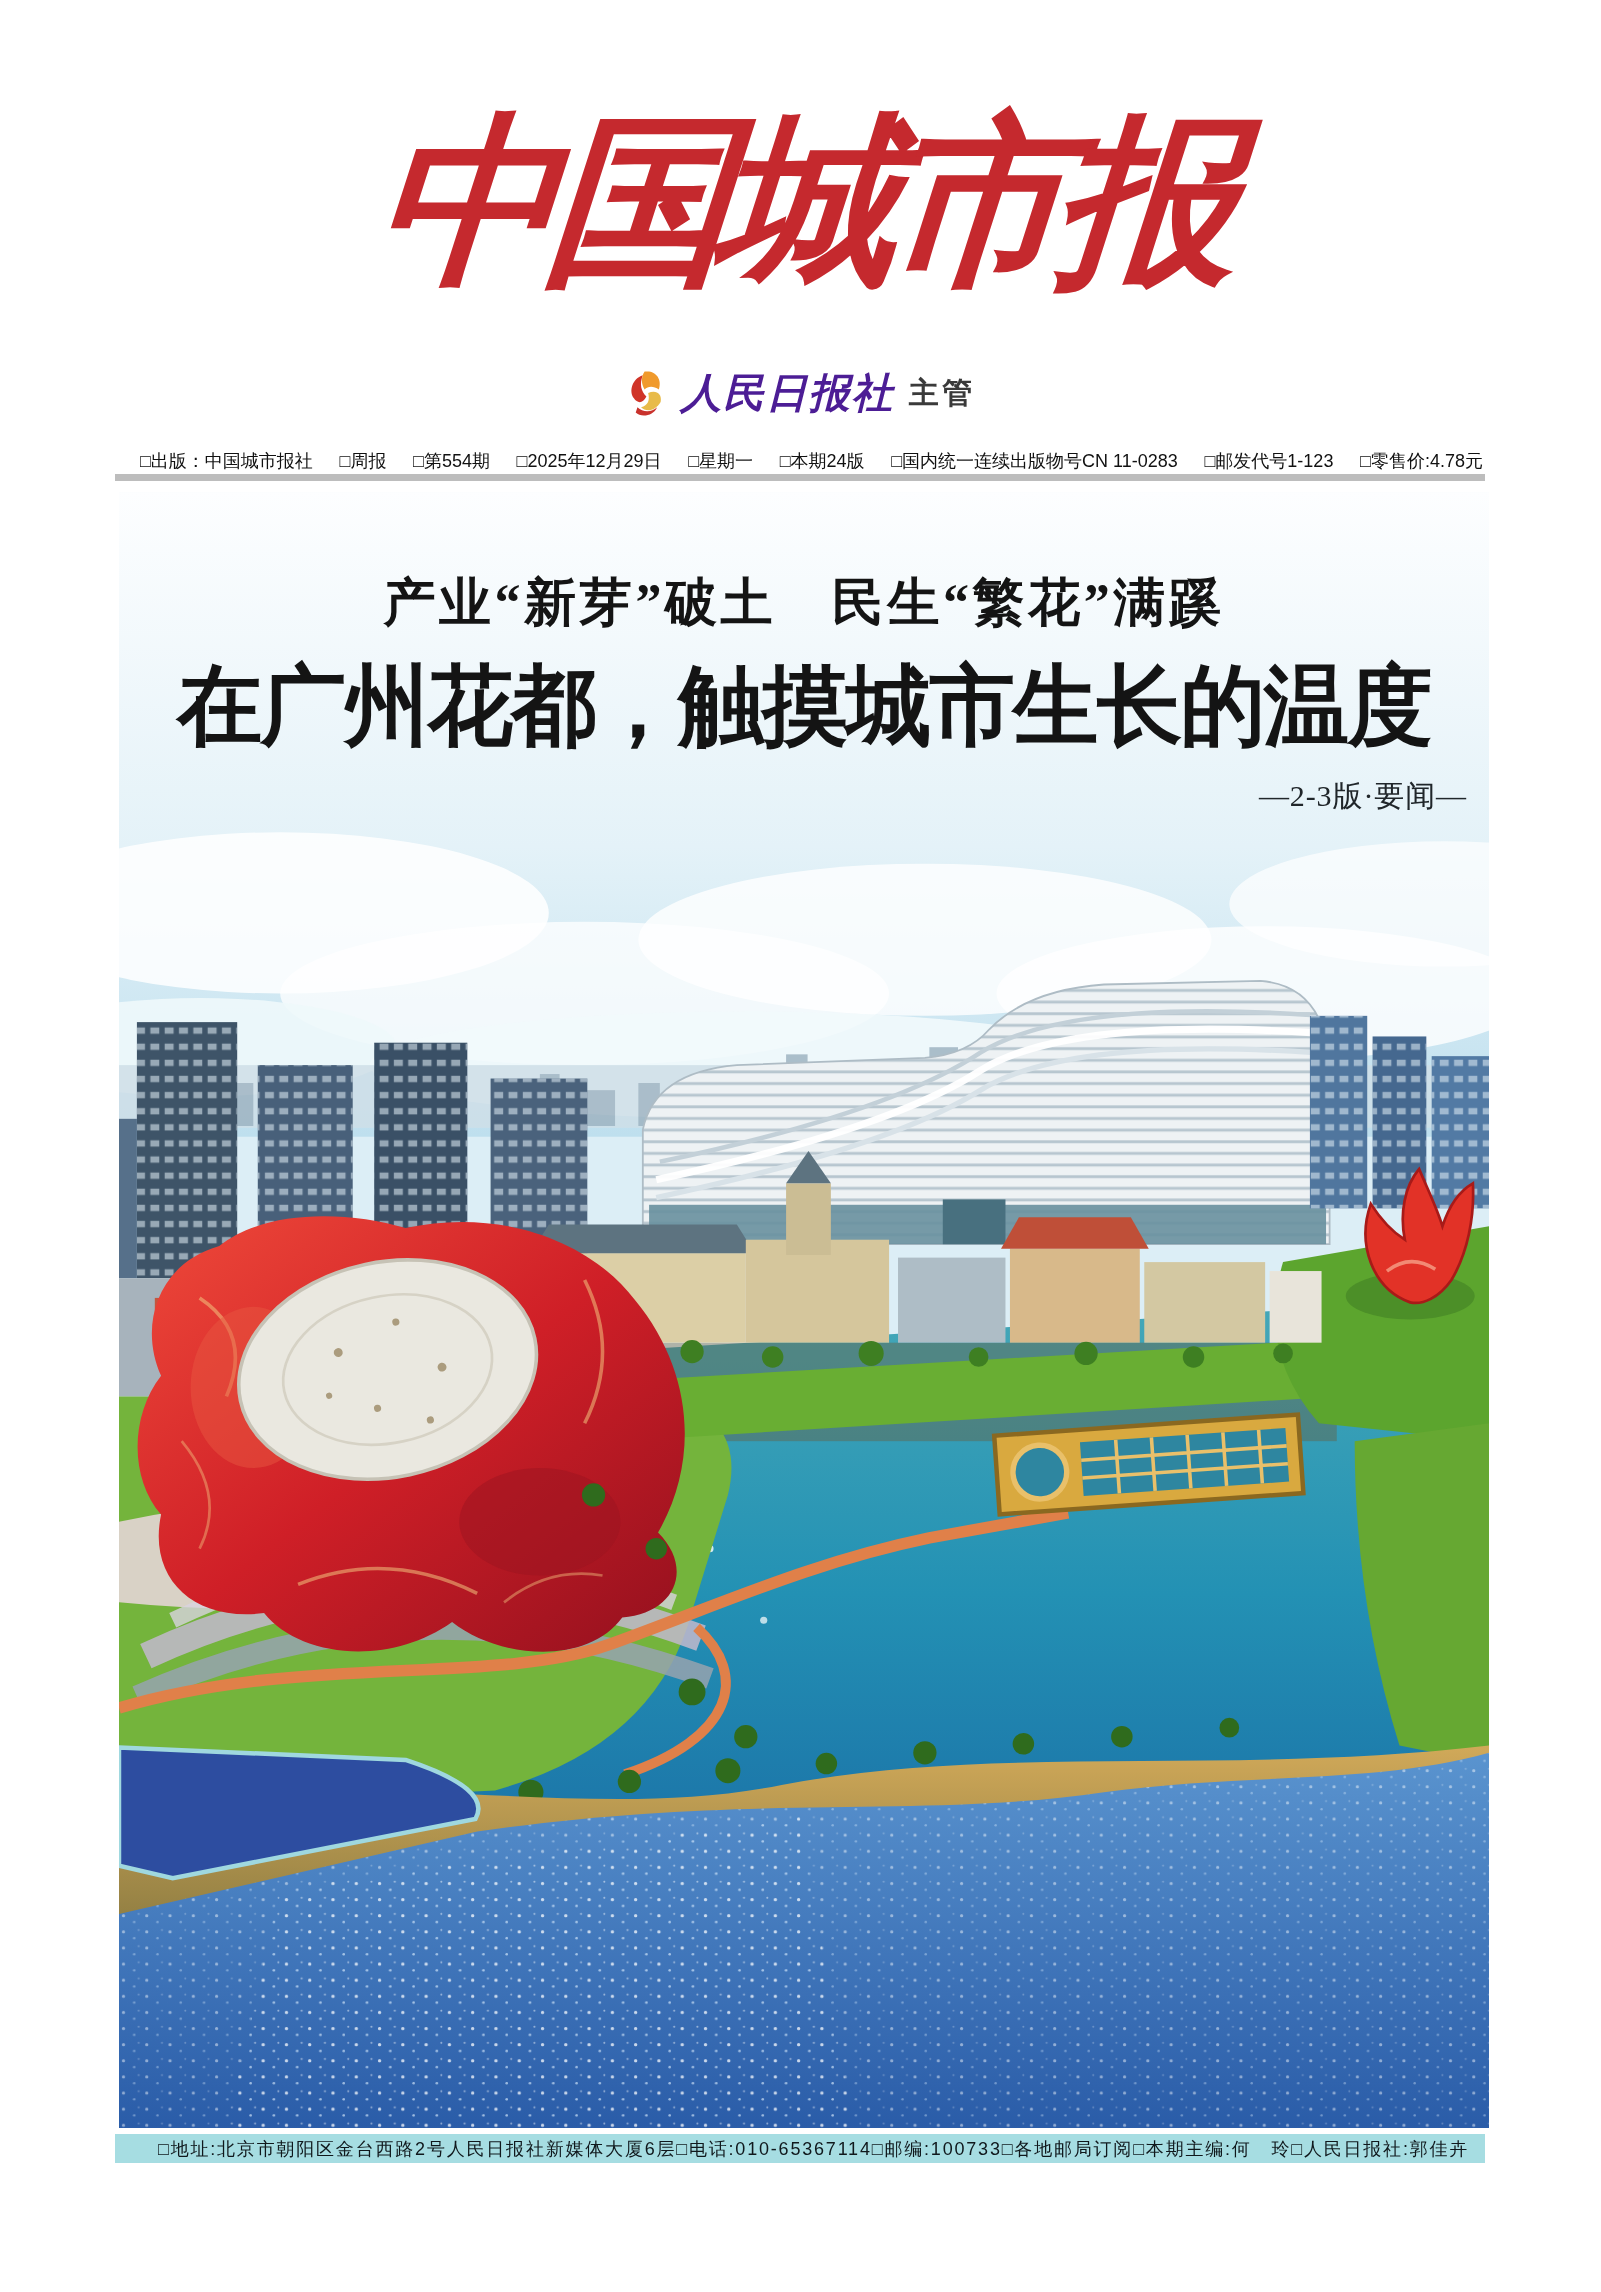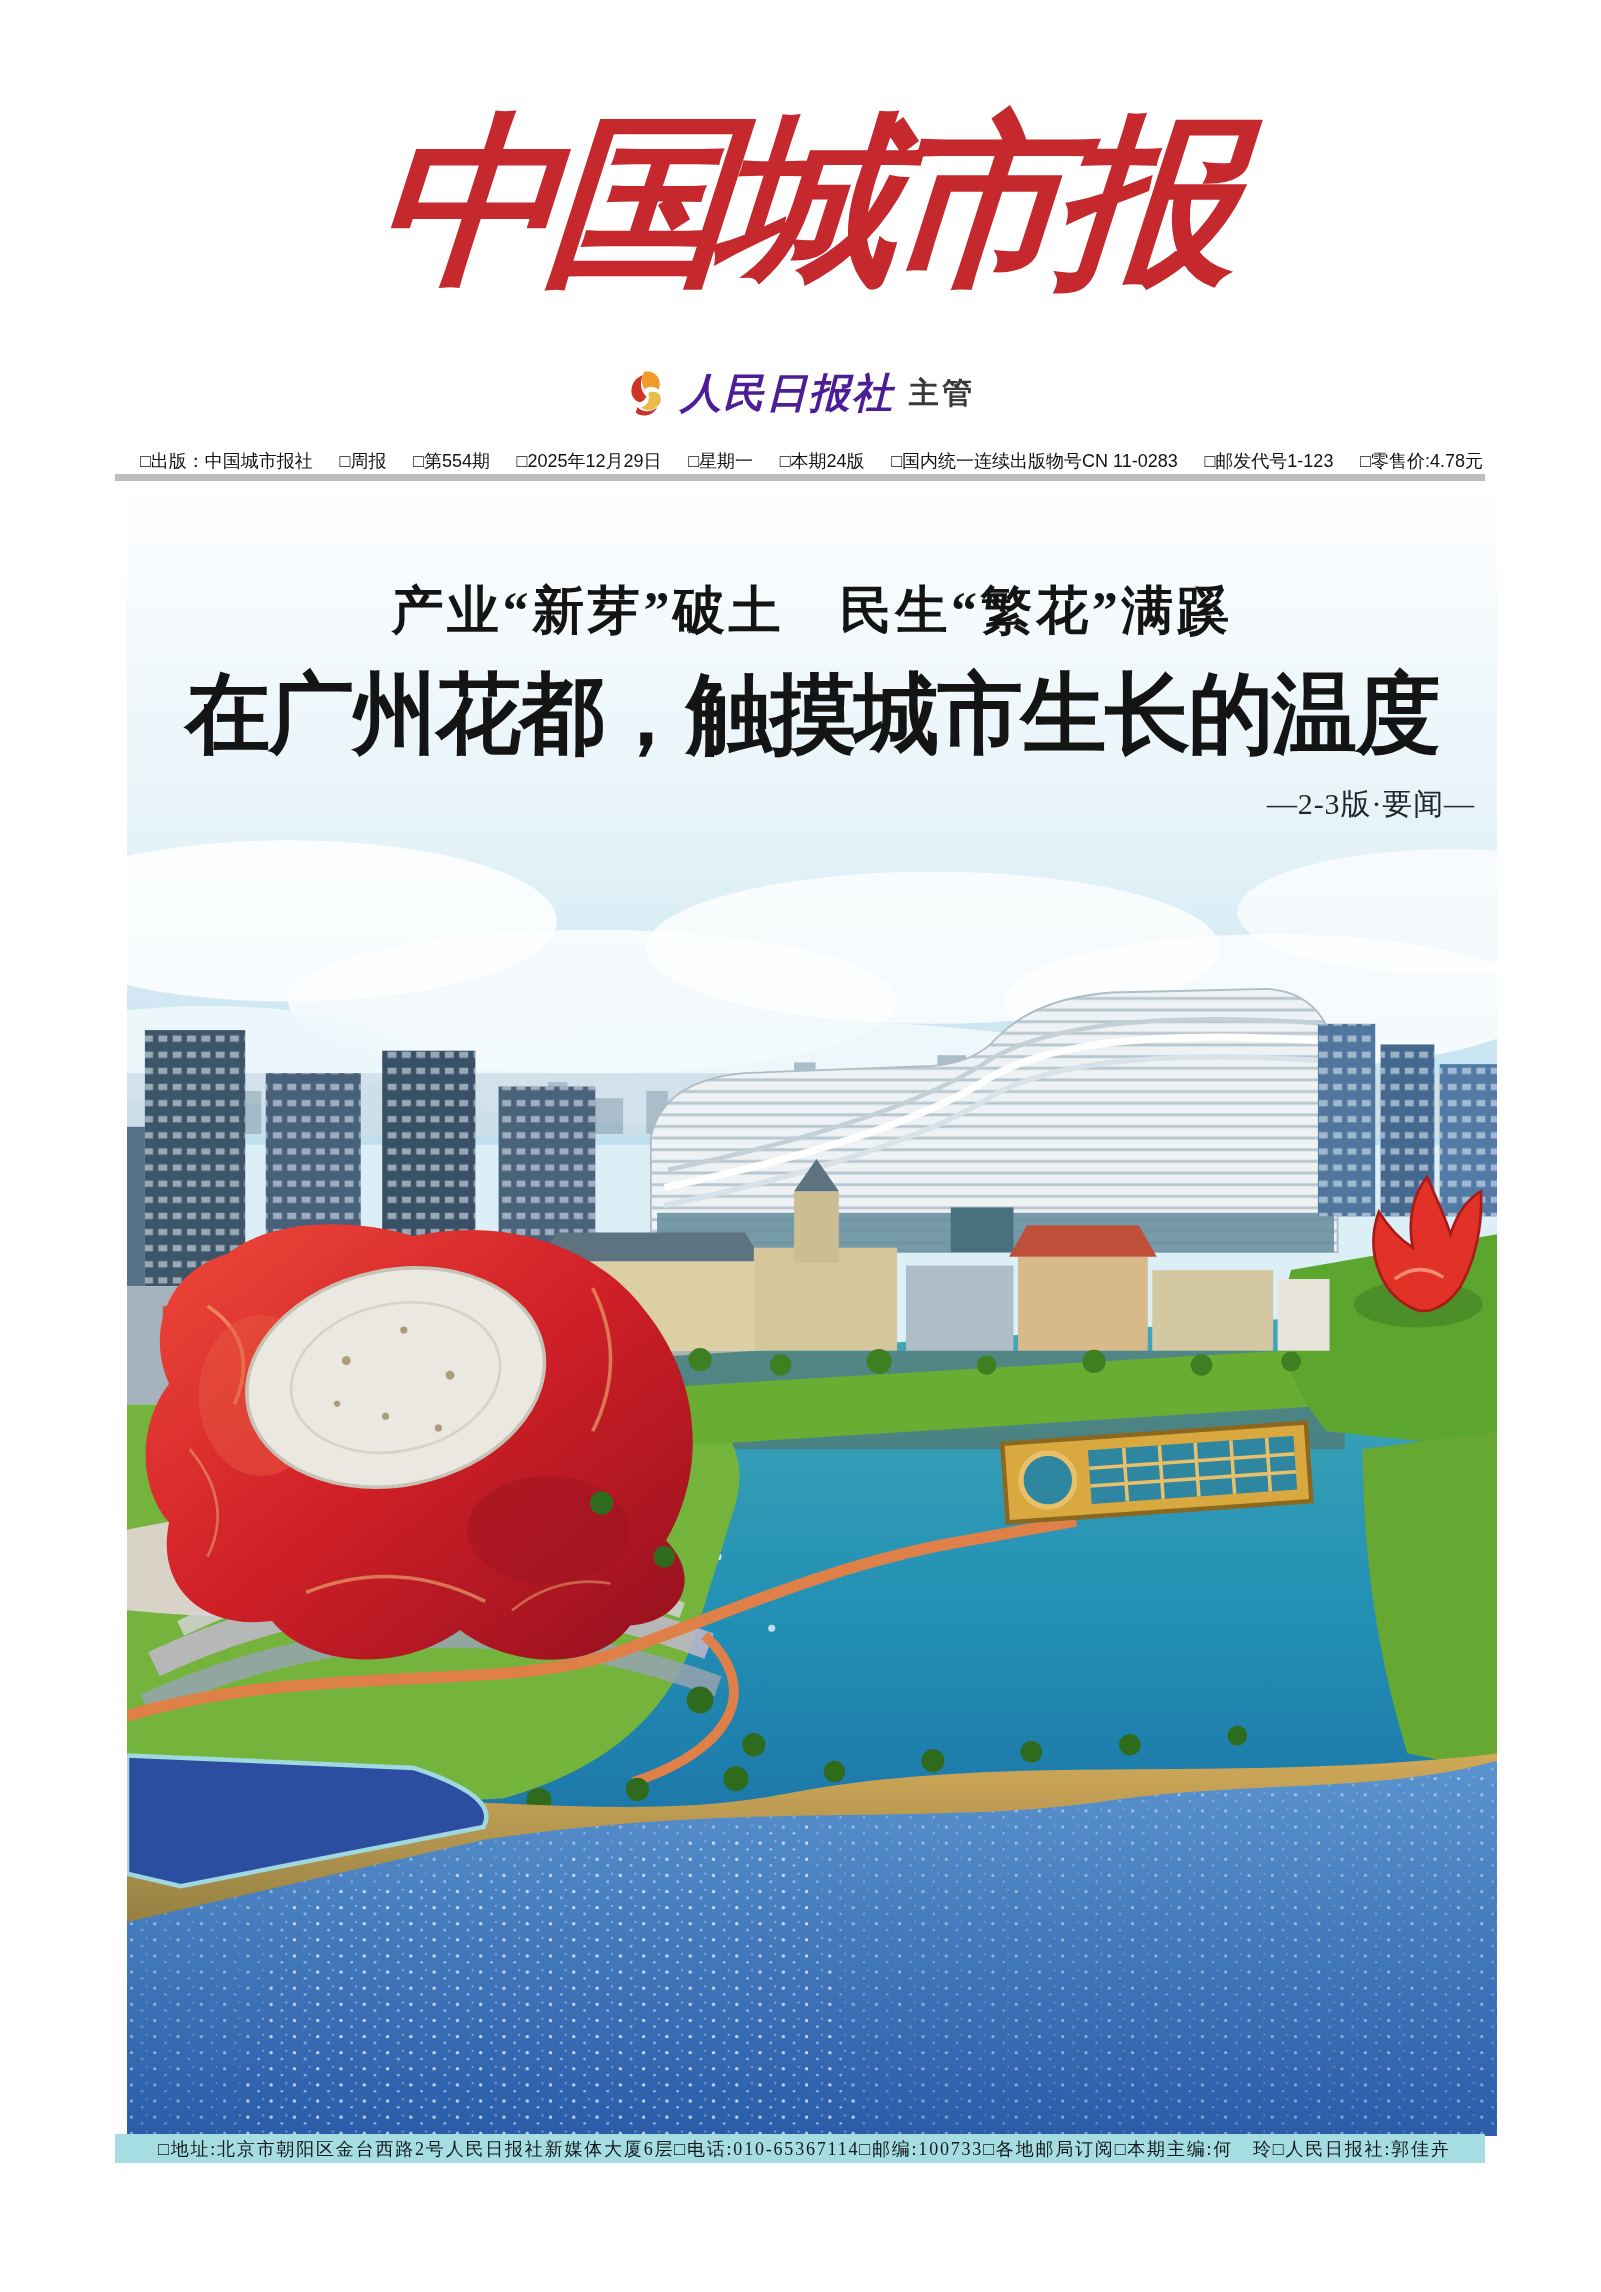--- a/index.html
+++ b/index.html
@@ -20,21 +20,21 @@
 
   
   .info-bar{position:absolute;top:449px;left:131px;width:1343px;
     display:flex;justify-content:space-between;align-items:baseline;
     font-size:18px;color:#111;white-space:nowrap;padding-left:9px;}
   .info-rule{position:absolute;top:474px;left:115px;width:1370px;height:7.2px;
     background:#bdbdbd;}
 
   
   .photo{position:absolute;top:488px;left:115px;width:1370px;height:1636px;
-    margin:12px;overflow:hidden;background:#dceef6;}
+    margin:4px;overflow:hidden;background:#dceef6;}
   .photo svg.scene{position:absolute;inset:0;display:block;}
 
   .headline-block{position:absolute;top:79px;left:0;width:100%;z-index:5;text-align:center;
     font-family:"Liberation Serif","DejaVu Serif",serif;color:#141414;}
   .kicker{font-size:52px;font-weight:600;letter-spacing:3.6px;line-height:64px;}
   .main-title{font-size:88px;font-weight:900;letter-spacing:-1.8px;line-height:118px;
     margin-top:12.5px;transform:scaleX(0.97);transform-origin:center;}
   .page-ref{font-size:30px;line-height:39px;margin-top:10.7px;padding-right:22px;
     text-align:right;color:#20262a;letter-spacing:0.9px;}
 
@@ -44,21 +44,21 @@
     font-family:"Liberation Serif","DejaVu Serif",serif;
     font-size:24px;line-height:35px;color:#26282a;
     text-align:justify;text-indent:2em;}
   .caption-box .credit{font-family:"Liberation Sans","DejaVu Sans",sans-serif;
     font-weight:bold;font-style:normal;white-space:nowrap;margin-left:9px;color:#1b1d1f;}
 
   
   .footer-bar{position:absolute;top:2134px;left:115px;width:1370px;height:29px;
     background:#a6dde2;display:flex;align-items:center;justify-content:space-between;
     box-sizing:border-box;padding:0 43px;font-size:18px;letter-spacing:1.8px;
-    color:#10181c;white-space:nowrap;font-family:Liberation Serif, serif;}
+    color:#10181c;white-space:nowrap;}
 </style>
 </head>
 <body>
 
 <div>
 
   <h1 class="masthead">中国城市报</h1>
   <div class="publisher-line">
     <span class="flame">
       <svg viewBox="0 0 46 56" width="41" height="50">

